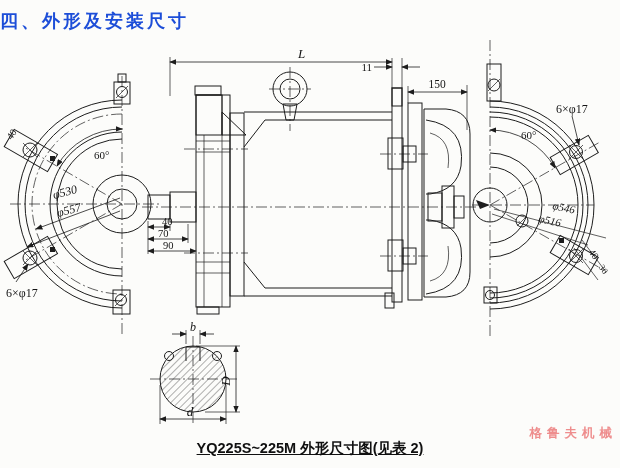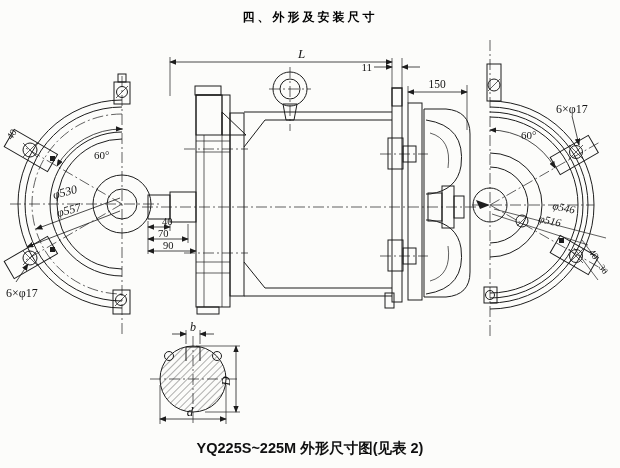--- a/index.html
+++ b/index.html
@@ -1,21 +1,21 @@
 <!DOCTYPE html>
 <html><head>
 <meta charset="utf-8">
 <style>
   html,body{margin:0;padding:0;background:#e9e9e9;}
   .sheet{position:relative;width:620px;height:468px;background:#fcfcfa;overflow:hidden;
          font-family:"Liberation Sans",sans-serif;}
-  .title{position:absolute;top:9px;left:0;width:620px;text-align:center;
-         font-size:12px;font-weight:700;letter-spacing:3px;color:#000000;}
+  .title{position:absolute;top:9px;left:0;width:620px;
+         font-size:18px;font-weight:700;letter-spacing:3px;color:#1d4ed8;}
   .caption{position:absolute;top:439px;left:0;width:620px;text-align:center;
-         font-size:14.5px;font-weight:700;color:#101010;}
+         font-size:14.5px;font-weight:700;color:#101010;text-decoration:underline;}
   .wm{position:absolute;right:3px;top:427px;text-align:center;line-height:1.08;}
   .wm .b{font-size:12.5px;font-weight:700;letter-spacing:5px;color:#ee8d8d;}
   .wm .u{font-size:15px;font-weight:700;color:#f29e9e;}
   svg{position:absolute;left:0;top:0;}
   .ln{stroke:#1d1d1d;stroke-width:1;fill:none;}
   .th{stroke:#1d1d1d;stroke-width:0.7;fill:none;}
   .cl{stroke:#1d1d1d;stroke-width:0.7;fill:none;stroke-dasharray:11 3 2 3;}
   .dim{stroke:#1d1d1d;stroke-width:0.8;fill:none;}
   .hl{fill:#1d1d1d;stroke:none;}
   text.t{font-family:"Liberation Serif","DejaVu Serif",serif;fill:#141414;}
@@ -252,15 +252,16 @@
       <line class="th" x1="160" y1="385" x2="160" y2="424"></line>
       <line class="th" x1="226" y1="385" x2="226" y2="424"></line>
       <line class="dim" x1="160" y1="419" x2="226" y2="419" marker-start="url(#aS)" marker-end="url(#aE)"></line>
       <text class="t ti" font-size="13" x="190" y="416" text-anchor="middle">d</text>
     </g>
   </svg>
 
   <div class="caption">YQ225S~225M 外形尺寸图(见表 2)</div>
 
   <div class="wm">
+    <div class="b">格鲁夫机械</div>
   </div>
 
 </div>
 
 </body></html>

